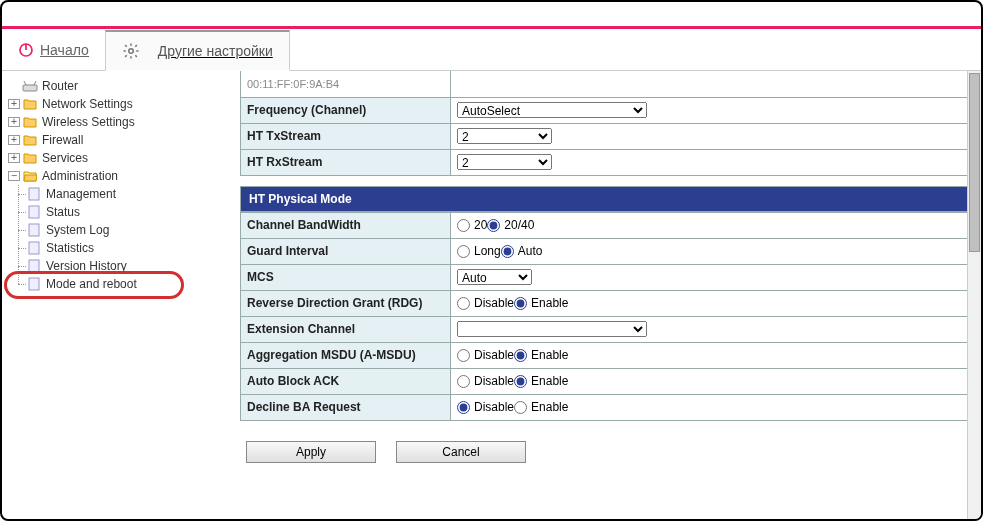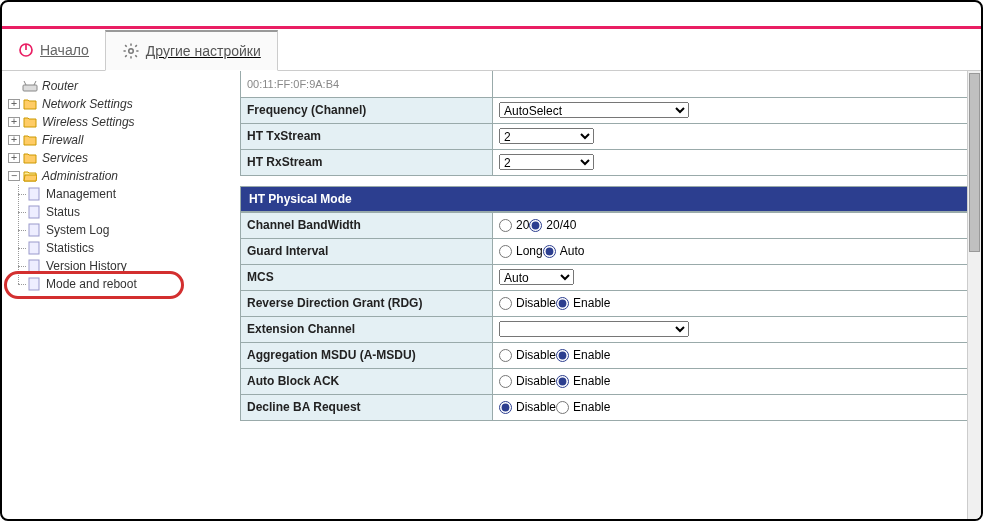--- a/index.html
+++ b/index.html
@@ -1,42 +1,42 @@
 <!DOCTYPE html>
 <html><head>
 <meta charset="utf-8">
 <style>
 * { box-sizing: border-box; margin: 0; padding: 0; }
 body { font-family: Arial, sans-serif; font-size: 12px; background: #fff; color: #000; width: 983px; height: 521px; overflow: hidden; border: 2px solid #000; border-radius: 8px; }
 .top-accent { height: 3px; background: #e91e63; margin: 24px 0 0 0; }
 .header-tabs { display: flex; align-items: center; height: 42px; border-bottom: 1px solid #ccc; text-decoration: underline; }
 .tab { display: flex; align-items: center; padding: 0 16px; height: 100%; cursor: pointer; }
-.tab.active { background: #fafafa; border: 1px solid #ccc; border-bottom: 1px solid #fff; margin-bottom: -1px; border-top: 2px solid #999; }
+.tab.active { background: #fafafa; border: 1px solid #ccc; border-bottom: 1px solid #fff; margin-bottom: -1px; border-top: 2px solid #999; gap: 12px; }
 .tab-home { color: #666; }
 .tab-home a { color: #666; text-decoration: underline; margin-left: 6px; font-size: 14px; }
 .tab.active span { color: #555; font-size: 14px; margin-left: 6px; }
 .power-icon { width: 16px; height: 16px; }
 .gear-icon { width: 18px; height: 18px; }
 .main-wrap { display: flex; height: calc(100% - 69px); }
 .sidebar { width: 232px; padding: 6px 0 0 6px; overflow: hidden; }
-.tree { list-style: none; font-style: italic; }
+.tree { list-style: none; }
 .tree-item { display: flex; align-items: center; height: 18px; white-space: nowrap; cursor: pointer; }
 .tree-toggle { width: 12px; text-align: center; font-family: monospace; font-size: 10px; color: #666; border: 1px solid #999; height: 10px; line-height: 8px; margin-right: 2px; }
 .tree-toggle-empty { width: 12px; margin-right: 2px; }
 .tree-icon { width: 16px; height: 14px; margin-right: 4px; display:inline-flex; align-items:center; justify-content:center; }
 .tree-label { color: #333; }
 .tree-children { list-style: none; padding-left: 18px; position: relative; }
 .tree-children::before { content: ""; position: absolute; left: 10px; top: 0; bottom: 9px; border-left: 1px dotted #999; }
 .tree-children .tree-item::before { content: ""; width: 8px; border-top: 1px dotted #999; margin-left: -8px; margin-right: 0; }
 .highlight-oval { position: absolute; border: 3px solid #d32f2f; border-radius: 18px; pointer-events: none; }
 .content { flex: 1; padding: 0 10px 0 6px; overflow-y: auto; position: relative; }
 .content-inner { border-right: 1px solid #888; padding-right: 2px; }
 table.settings { width: 100%; border-collapse: collapse; margin-bottom: 10px; }
 table.settings td { border: 1px solid #9aa; padding: 4px 6px; height: 26px; }
-table.settings td.label { background: #e4f0f4; width: 252px; font-weight: bold; color: #222; }
+table.settings td.label { background: #e4f0f4; width: 210px; font-weight: bold; color: #222; }
 table.settings td.value { background: #fff; }
 .section-header { background: #2c3e8f; color: #fff; font-weight: bold; padding: 5px 8px; border: 1px solid #9aa; }
 select { font-size: 12px; height: 16px; }
 select.wide { width: 190px; }
 select.med { width: 95px; }
 select.small { width: 75px; }
 .radio-group { display: flex; align-items: center; }
 .radio-group label { display: flex; align-items: center; gap: 4px; cursor: pointer; }
 input[type=radio] { accent-color: #2c3e8f; cursor: pointer; }
 .buttons { display: flex; gap: 20px; padding: 10px 6px 20px 6px; }
@@ -300,18 +300,22 @@
           <label>
                     <input type="radio" name="ba" style="">
                     <span>Enable</span>
                   </label>
         </div>
               </td>
       </tr>
     </tbody>
         </table>
 
+    <div class="buttons">
+      <button class="btn">Apply</button>
+      <button class="btn">Cancel</button>
+    </div>
     </div>
     <div class="scrollbar-track">
       <div class="scrollbar-thumb"></div>
     </div>
   </div>
 </div>
 
 </body></html>

